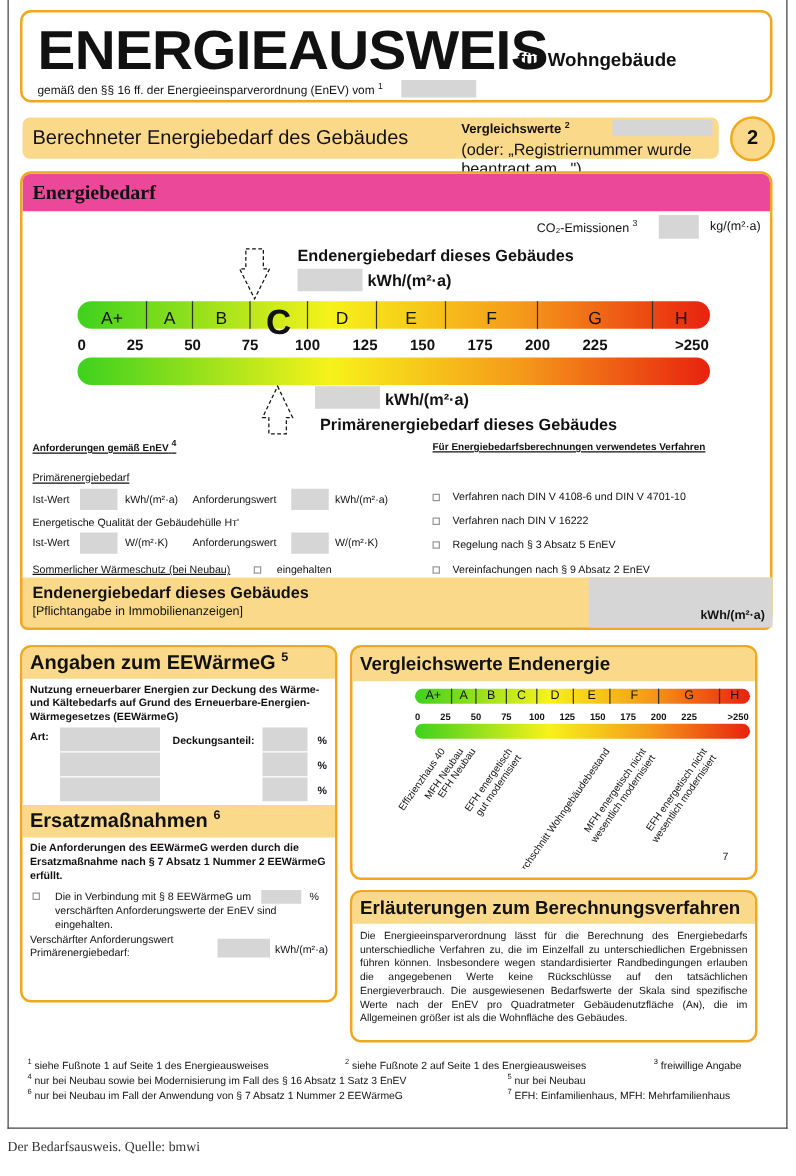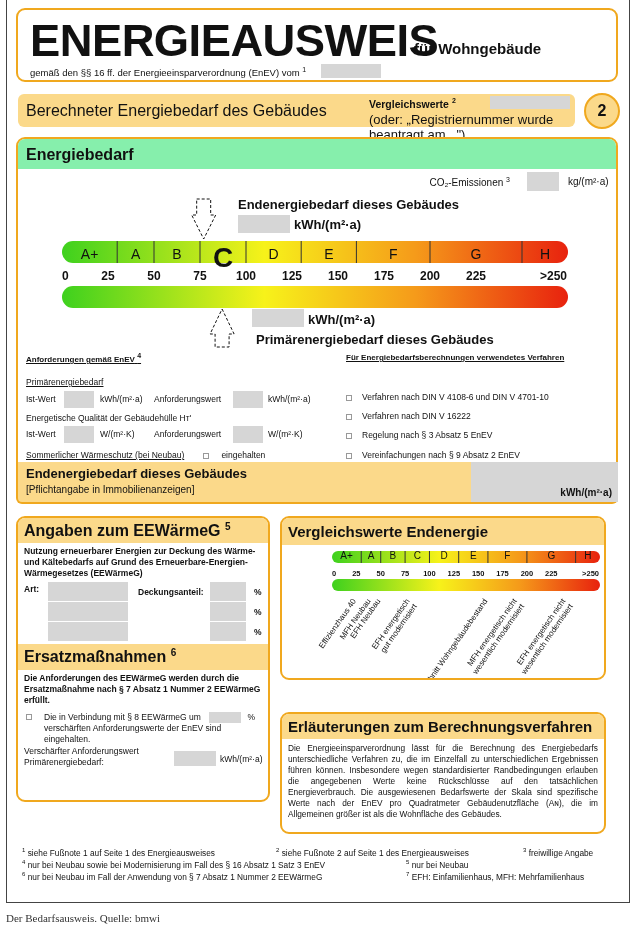--- a/index.html
+++ b/index.html
@@ -2,21 +2,21 @@
 <html><head>
 <meta charset="utf-8">
 <style>
   * { box-sizing: border-box; margin: 0; padding: 0; }
   html, body { width: 637px; height: 941px; background: #fff; overflow: hidden; }
   body { font-family: "Liberation Sans", sans-serif; color: #111; position: relative; }
   .frame { position: absolute; left: 6px; top: 0; width: 624px; height: 903px; border-left: 1px solid #444; border-right: 1px solid #444; border-bottom: 1px solid #444; }
   .caption { position: absolute; left: 6px; top: 912px; font-family: Liberation Serif, serif; font-size: 11px; color: #333; }
 
   .box { position: absolute; border: 2px solid #f0a81e; border-radius: 9px; background: #fff; overflow: hidden; }
-  .hdr { background: #86efac; font-weight: bold; }
+  .hdr { background: #ec4899; font-weight: bold; font-family: Liberation Serif, serif; }
   .gray { background: #d6d6d6; display: inline-block; }
 
   
   #titlebox { left: 16px; top: 8px; width: 602px; height: 74px; }
   #title { position: absolute; left: 12px; top: 6px; font-size: 44px; font-weight: bold; letter-spacing: -0.5px; transform: scaleX(1.03); transform-origin: left; }
   #subtitle { position: absolute; left: 396px; top: 30px; font-size: 15px; font-weight: bold; }
   #enev { position: absolute; left: 12px; top: 56px; font-size: 9.5px; }
   #enev-box { position: absolute; left: 303px; top: 54px; width: 60px; height: 14px; }
 
   
@@ -54,21 +54,21 @@
   #endbar-box { position: absolute; left: 453px; top: 0; width: 147px; height: 40px; background: #d6d6d6; }
   #endbar-unit { position: absolute; right: 6px; top: 25px; font-size: 10px; font-weight: bold; }
 
   
   #eebox { left: 16px; top: 516px; width: 254px; height: 286px; }
   .secthdr { font-size: 16px; font-weight: bold; padding: 3px 0 3px 6px; background: #fbd98a; }
   .bold9 { font-size: 8.5px; font-weight: bold; line-height: 11px; padding: 3px 6px; }
   .n8 { font-size: 8.5px; line-height: 11px; }
 
   
-  #vgbox { left: 280px; top: 516px; width: 326px; height: 164px; }
+  #vgbox { left: 280px; top: 516px; width: 326px; height: 188px; }
   #erlbox { left: 280px; top: 712px; width: 326px; height: 122px; }
   #erl-text { font-size: 8.3px; line-height: 11px; padding: 4px 6px; text-align: justify; }
 
   
   .fn { position: absolute; font-size: 8.3px; white-space: nowrap; }
   .fn sup { font-size: 6px; }
   sup { font-size: 7px; }
 </style>
 </head>
 <body>

